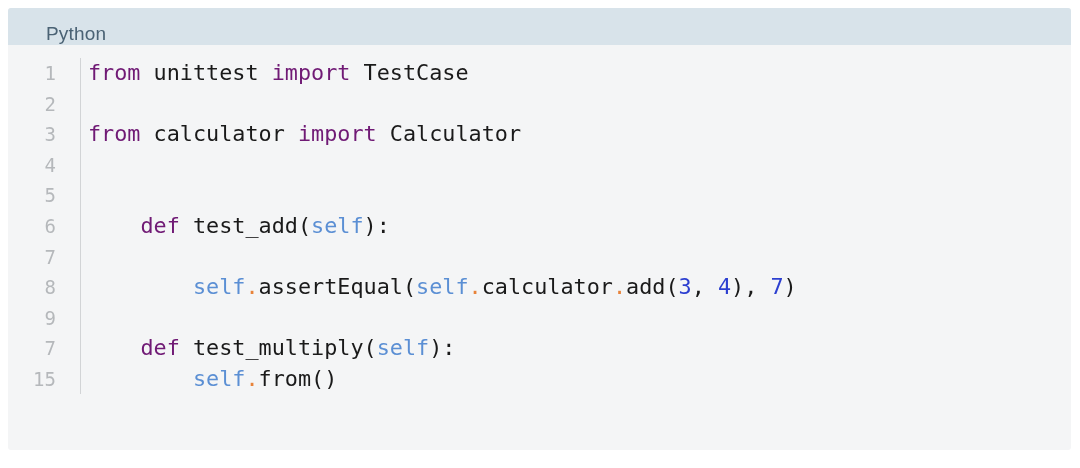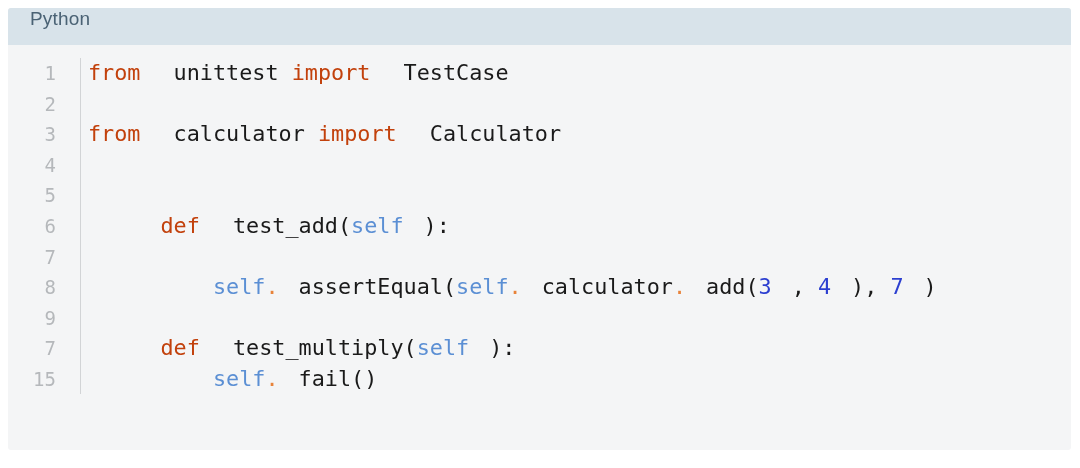--- a/index.html
+++ b/index.html
@@ -23,22 +23,22 @@
     border-radius: 3px;
     background: #f4f5f6;
     overflow: hidden;
     box-sizing: border-box;
   }
 
   .panel-header {
     height: 37px;
     background: #d8e3ea;
     display: flex;
-    align-items: flex-start;
-    padding-left: 22px;
+    align-items: flex-end;
+    padding-left: 38px;
     box-sizing: border-box;
   }
 
   .panel-header-title {
     font-family: "Liberation Sans", sans-serif;
     font-size: 19px;
     color: #4a6274;
     letter-spacing: 0.2px;
   }
 
@@ -75,25 +75,25 @@
     font-size: 19px;
     user-select: none;
   }
 
   .line-code {
     margin-left: 32px;
     color: #1a1a1a;
     white-space: pre;
   }
 
-  .tok-kw       { color: #c2410c; text-align: right; }
+  .tok-kw       { color: #701a75; text-align: right; }
   .tok-self     { color: #5b8fd4; margin-top: 48px; }
   .tok-op       { color: #e8833a; }
   .tok-num      { color: #2c3fd0; }
-  .tok-plain    { color: #1a1a1a; padding-left: 20px; }
+  .tok-plain    { color: #1a1a1a; }
 </style>
 </head>
 <body>
 
 <div class="code-panel">
 
   <div class="panel-header">
     <span class="panel-header-title">Python</span>
   </div>
 
@@ -103,17 +103,17 @@
         <div class="code-line"><span class="line-no">1</span><span class="line-code"><span class="tok-kw">from</span><span class="tok-plain"> unittest </span><span class="tok-kw">import</span><span class="tok-plain"> TestCase</span></span></div>
         <div class="code-line"><span class="line-no">2</span><span class="line-code"></span></div>
         <div class="code-line"><span class="line-no">3</span><span class="line-code"><span class="tok-kw">from</span><span class="tok-plain"> calculator </span><span class="tok-kw">import</span><span class="tok-plain"> Calculator</span></span></div>
         <div class="code-line"><span class="line-no">4</span><span class="line-code"></span></div>
         <div class="code-line"><span class="line-no">5</span></div>
         <div class="code-line"><span class="line-no">6</span><span class="line-code"><span class="tok-plain">    </span><span class="tok-kw">def</span><span class="tok-plain"> test_add(</span><span class="tok-self">self</span><span class="tok-plain">):</span></span></div>
         <div class="code-line"><span class="line-no">7</span></div>
         <div class="code-line"><span class="line-no">8</span><span class="line-code"><span class="tok-plain">        </span><span class="tok-self">self</span><span class="tok-op">.</span><span class="tok-plain">assertEqual(</span><span class="tok-self">self</span><span class="tok-op">.</span><span class="tok-plain">calculator</span><span class="tok-op">.</span><span class="tok-plain">add(</span><span class="tok-num">3</span><span class="tok-plain">, </span><span class="tok-num">4</span><span class="tok-plain">), </span><span class="tok-num">7</span><span class="tok-plain">)</span></span></div>
         <div class="code-line"><span class="line-no">9</span><span class="line-code"></span></div>
         <div class="code-line"><span class="line-no">7</span><span class="line-code"><span class="tok-plain">    </span><span class="tok-kw">def</span><span class="tok-plain"> test_multiply(</span><span class="tok-self">self</span><span class="tok-plain">):</span></span></div>
-        <div class="code-line"><span class="line-no">15</span><span class="line-code"><span class="tok-plain">        </span><span class="tok-self">self</span><span class="tok-op">.</span><span class="tok-plain">fail()</span></span></div>
+        <div class="code-line"><span class="line-no">15</span><span class="line-code"><span class="tok-plain">        </span><span class="tok-self">self</span><span class="tok-op">.</span><span class="tok-plain">from()</span></span></div>
       </div>
   </div>
 
 </div>
 
 </body></html>

